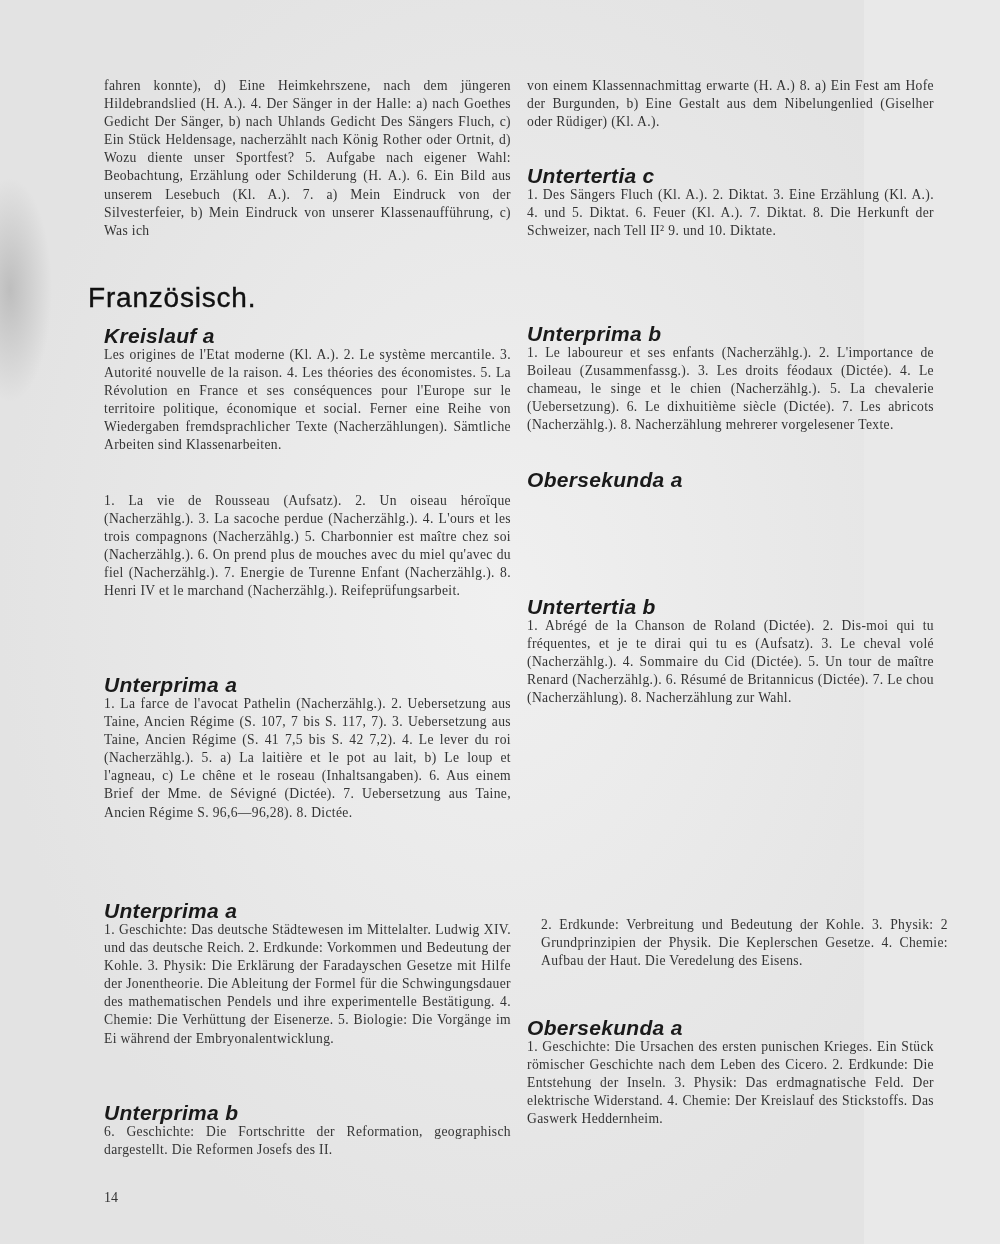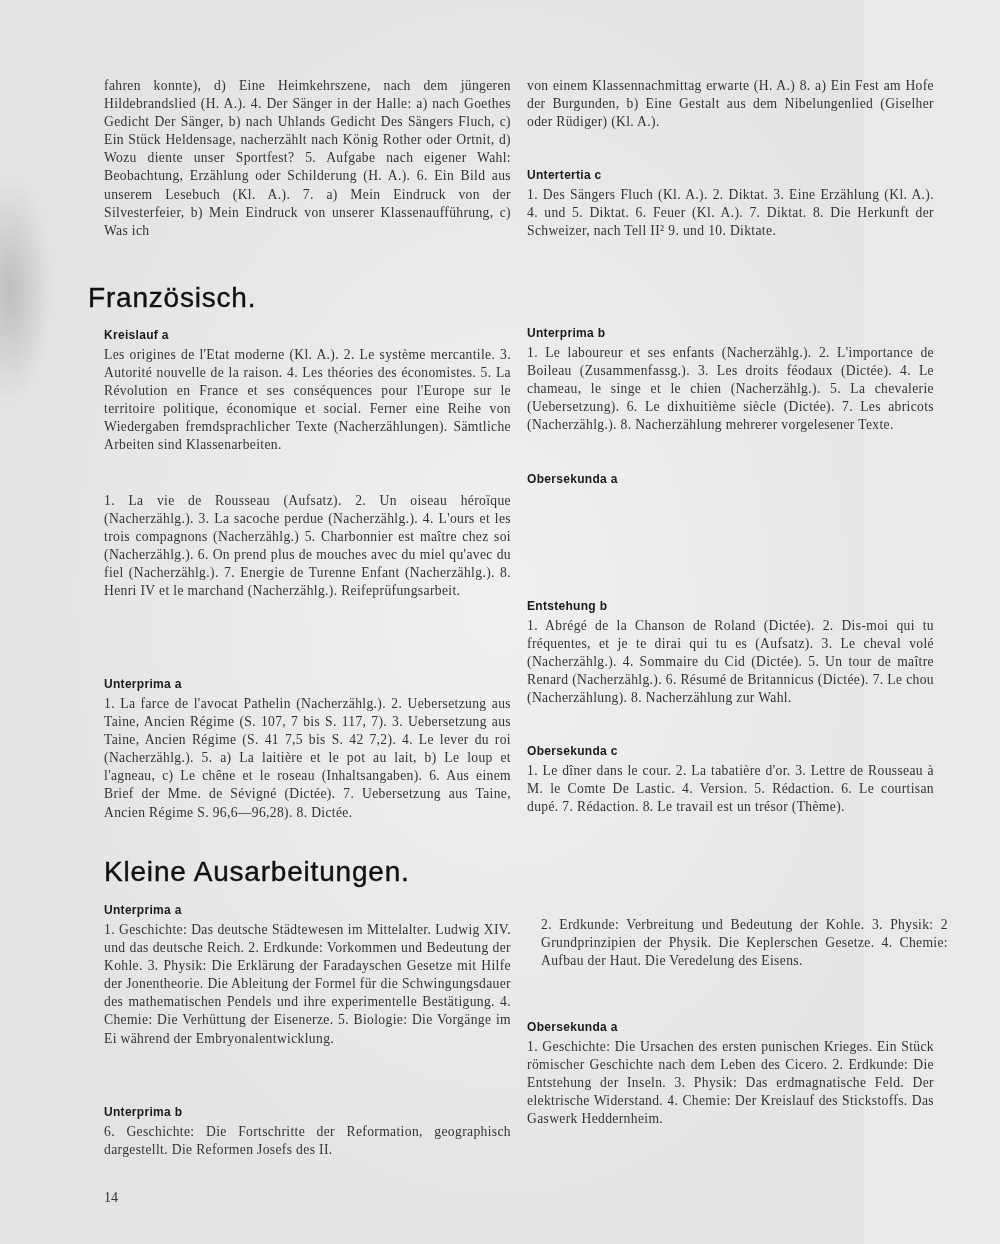--- a/index.html
+++ b/index.html
@@ -39,24 +39,25 @@
       font-weight: normal;
       font-size: 28px;
       letter-spacing: 0.8px;
       color: #111;
       -webkit-text-stroke: 0.4px #111;
     }
     h2.sub {
       margin: 0 0 1px 0;
       font-family: "Liberation Sans", "DejaVu Sans", sans-serif;
       font-weight: bold;
-      font-size: 12px;
+      font-size: 21px;
       line-height: 19px;
       letter-spacing: 0.3px;
       color: #1a1a1a;
+      font-style: italic;
     }
     .block { position: absolute; width: 407px; }
     .pagenum {
       position: absolute;
       left: 104px; top: 1190px;
       font-size: 14px;
       color: #333;
     }
   </style>
 </head>
@@ -96,30 +97,25 @@
   <div class="block" style="left:527px; top:324px;">
     <h2 class="sub">Unterprima b</h2>
     <p class="body">1. Le laboureur et ses enfants (Nacherzählg.). 2. L'importance de Boileau (Zusammenfassg.). 3. Les droits féodaux (Dictée). 4. Le chameau, le singe et le chien (Nacherzählg.). 5. La chevalerie (Uebersetzung). 6. Le dixhuitième siècle (Dictée). 7. Les abricots (Nacherzählg.). 8. Nacherzählung mehrerer vorgelesener Texte.</p>
   </div>
 
   <div class="block" style="left:527px; top:470px;">
     <h2 class="sub">Obersekunda a</h2>
   </div>
 
   <div class="block" style="left:527px; top:597px;">
-    <h2 class="sub">Entstehung b</h2>
+    <h2 class="sub">Untertertia b</h2>
     <p class="body">1. Abrégé de la Chanson de Roland (Dictée). 2. Dis-moi qui tu fréquentes, et je te dirai qui tu es (Aufsatz). 3. Le cheval volé (Nacherzählg.). 4. Sommaire du Cid (Dictée). 5. Un tour de maître Renard (Nacherzählg.). 6. Résumé de Britannicus (Dictée). 7. Le chou (Nacherzählung). 8. Nacherzählung zur Wahl.</p>
   </div>
 
-  <div class="block" style="left:527px; top:742px;">
-    <h2 class="sub">Obersekunda c</h2>
-    <p class="body">1. Le dîner dans le cour. 2. La tabatière d'or. 3. Lettre de Rousseau à M. le Comte De Lastic. 4. Version. 5. Rédaction. 6. Le courtisan dupé. 7. Rédaction. 8. Le travail est un trésor (Thème).</p>
-  </div>
 
-  <h1 class="section" style="left:104px; top:856px;">Kleine Ausarbeitungen.</h1>
 
   <div class="block" style="left:104px; top:901px;">
     <h2 class="sub">Unterprima a</h2>
     <p class="body">1. Geschichte: Das deutsche Städtewesen im Mittelalter. Ludwig XIV. und das deutsche Reich. 2. Erdkunde: Vorkommen und Bedeutung der Kohle. 3. Physik: Die Erklärung der Faradayschen Gesetze mit Hilfe der Jonentheorie. Die Ableitung der Formel für die Schwingungsdauer des mathematischen Pendels und ihre experimentelle Bestätigung. 4. Chemie: Die Verhüttung der Eisenerze. 5. Biologie: Die Vorgänge im Ei während der Embryonalentwicklung.</p>
   </div>
 
   <div class="block" style="left:104px; top:1103px;">
     <h2 class="sub">Unterprima b</h2>
     <p class="body">6. Geschichte: Die Fortschritte der Reformation, geographisch dargestellt. Die Reformen Josefs des II.</p>
   </div>

